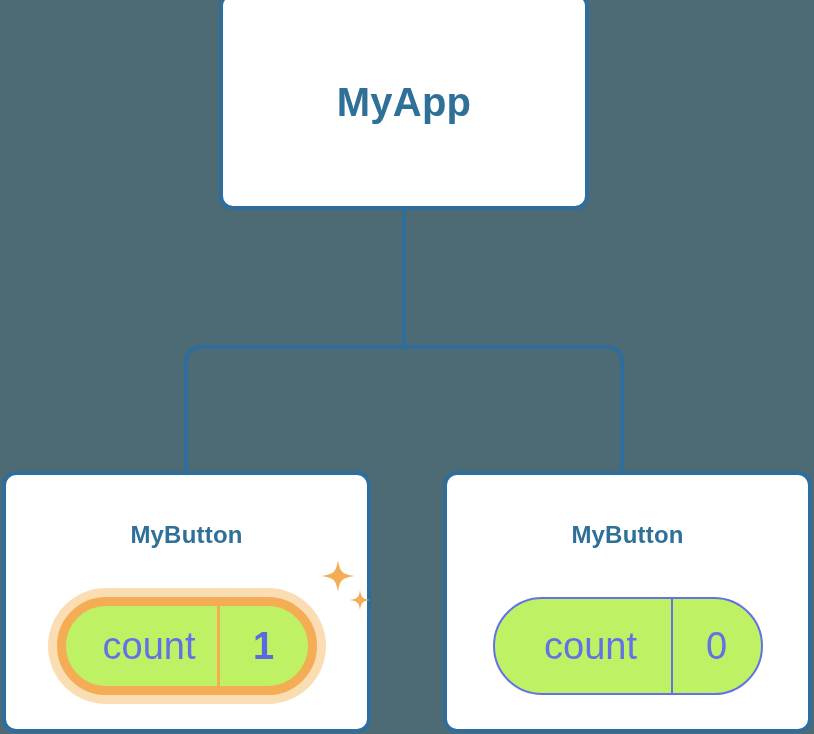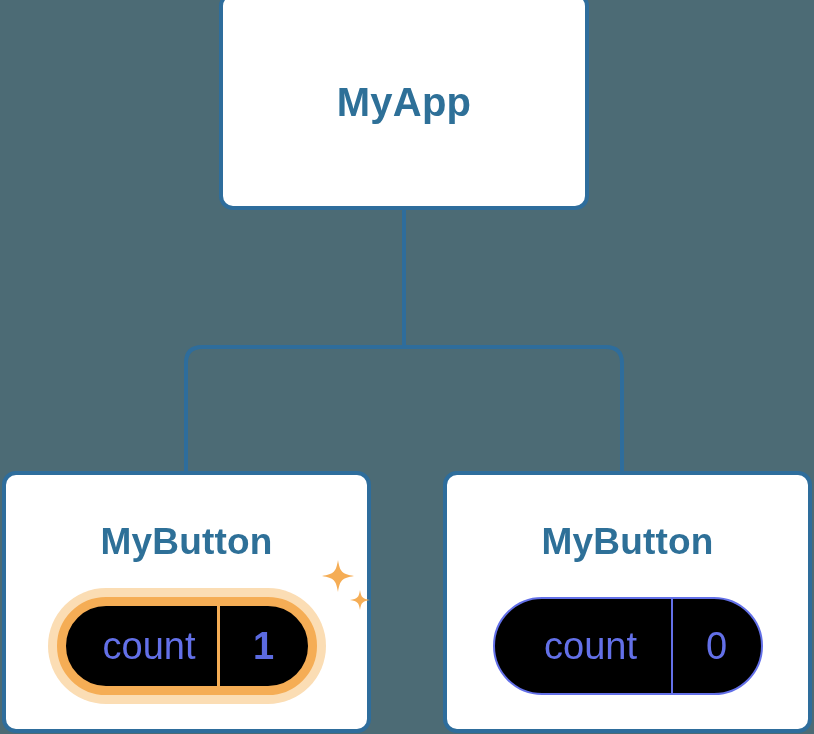--- a/index.html
+++ b/index.html
@@ -72,42 +72,42 @@
     height: 262px;
   }
   #node-child-1 {
     left: 443px;
     top: 471px;
     width: 369px;
     height: 262px;
   }
   .node-child .node-title {
     top: 46px;
-    font-size: 37px;
+    font-size: 24px;
   }
 
   
   .pill-wrap {
     position: absolute;
     left: 0;
     width: 100%;
     height: 130px;
     top: 106px;
     display: flex;
     align-items: center;
     justify-content: center;
   }
 
   .pill {
     position: relative;
     display: flex;
     align-items: stretch;
     height: 98px;
     border-radius: 49px;
-    background: #000000;
+    background: #bef264;
     box-sizing: border-box;
   }
 
   
   .pill.normal {
     border: 2px solid #6370E8;
     width: 270px;
   }
   .pill.normal .pill-divider {
     background: #6370E8;

